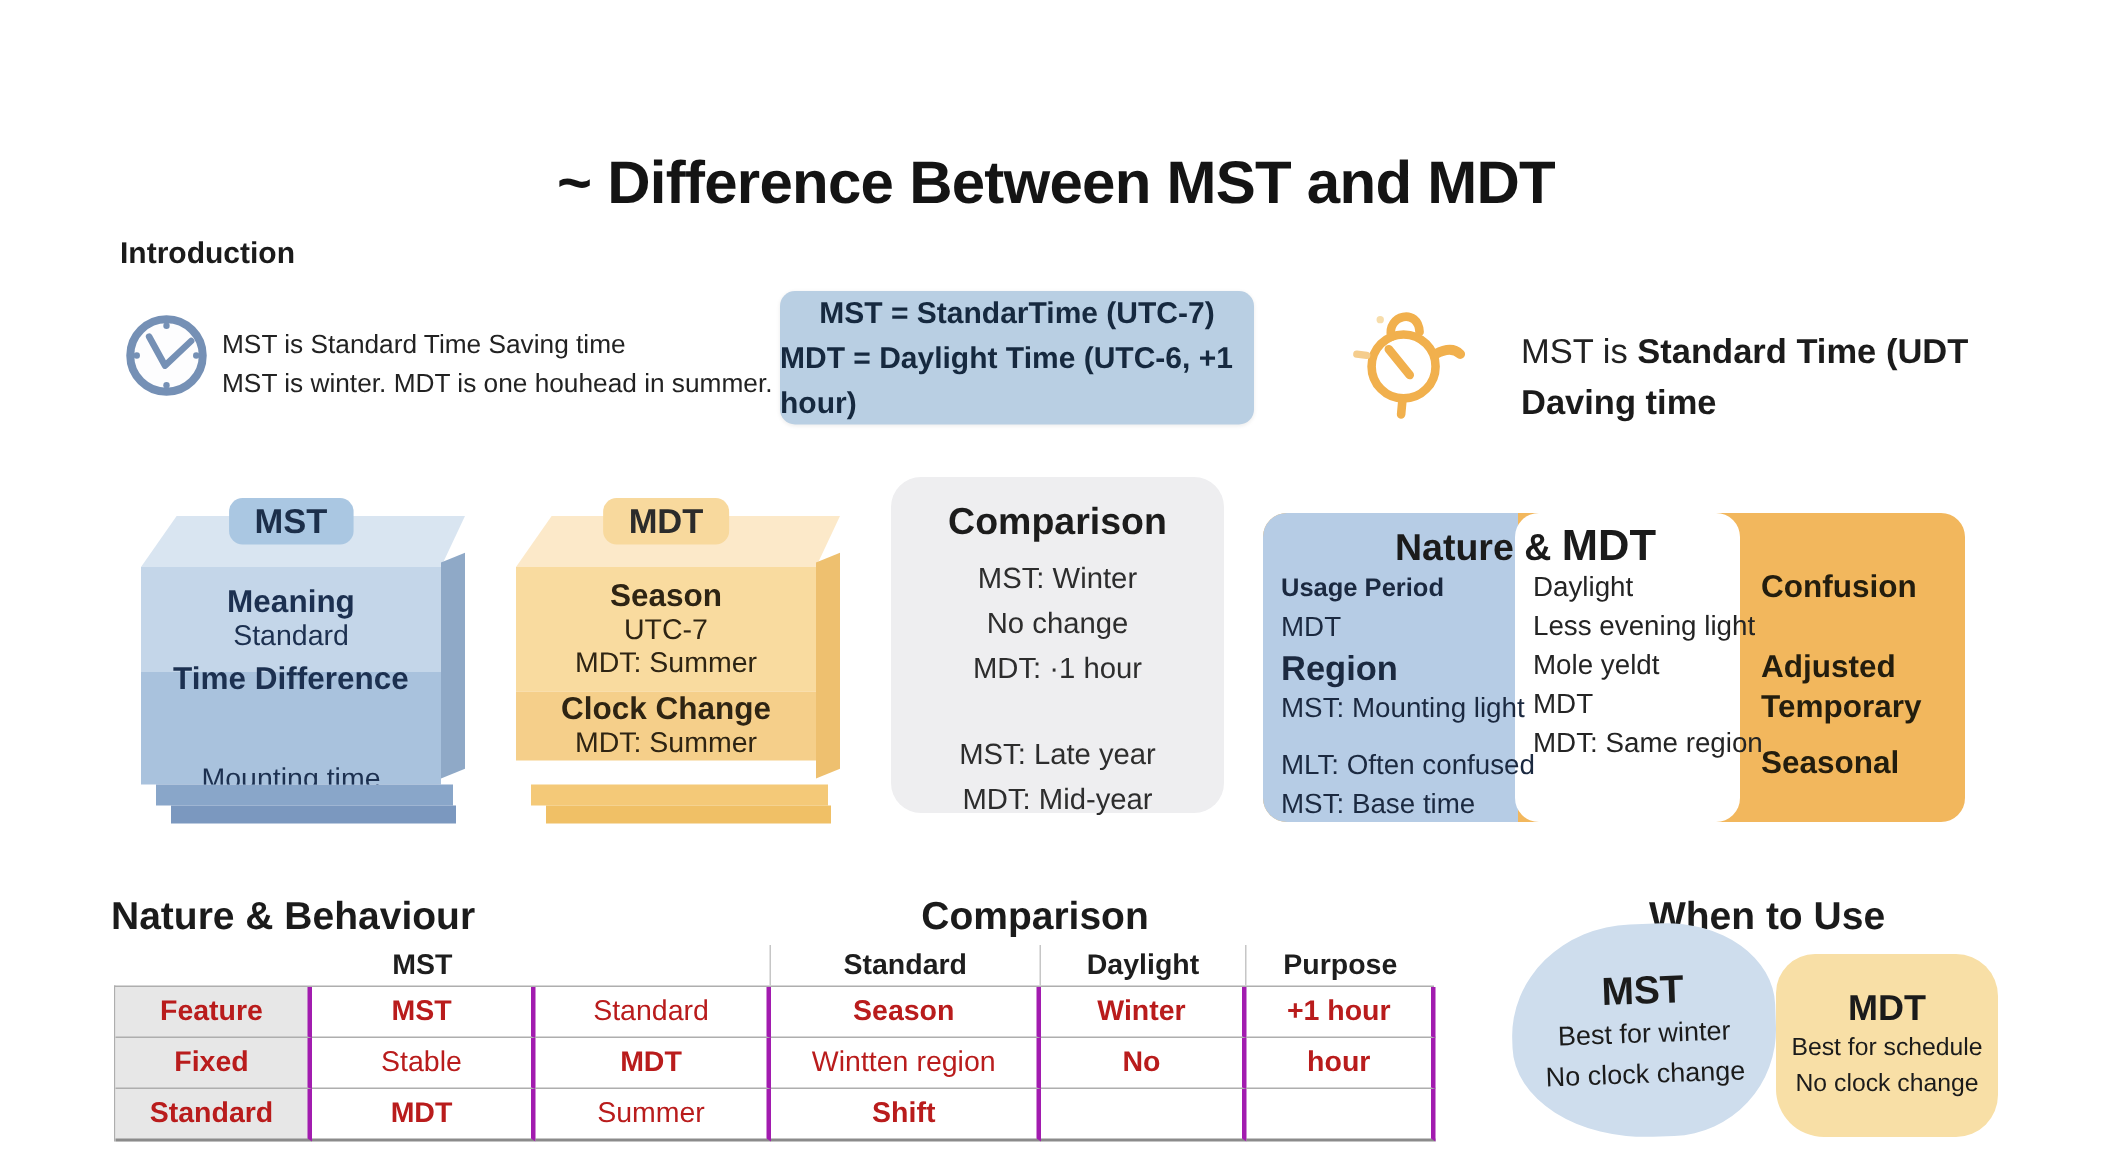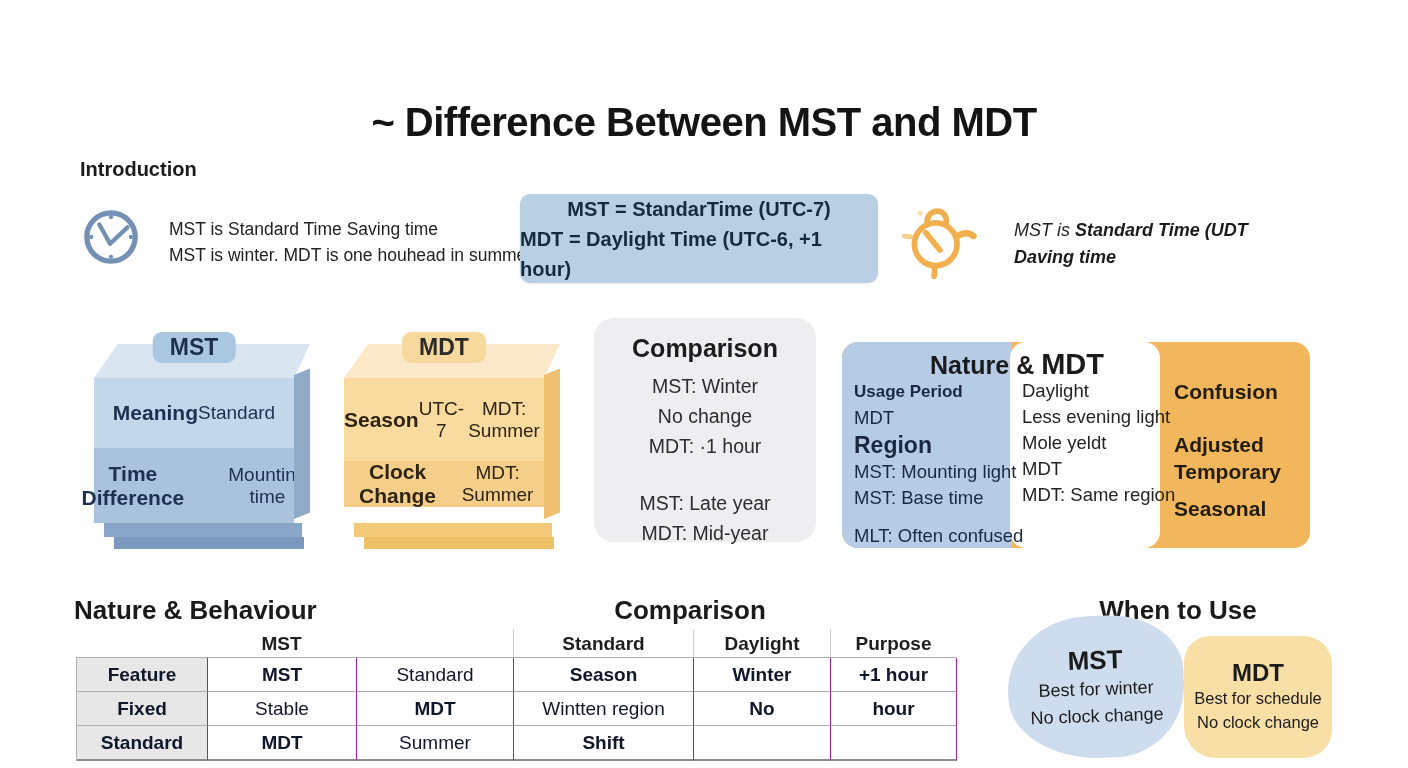--- a/index.html
+++ b/index.html
@@ -4,38 +4,38 @@
 <style>
   html,body{margin:0;padding:0;background:#fff;}
   #canvas{position:relative;width:1408px;height:768px;background:#ffffff;overflow:hidden;
           font-family:"Liberation Sans",sans-serif;color:#1a1a1a;margin-top:46px;}
 
   .main-title{position:absolute;top:54px;left:0;width:100%;text-align:center;
               font-size:40px;font-weight:700;letter-spacing:-0.5px;color:#141414;}
 
   .intro-heading{position:absolute;top:112px;left:80px;font-size:20px;font-weight:700;color:#1b1b1b;}
   .intro-clock{position:absolute;top:162px;left:82px;width:58px;height:58px;}
-  .intro-text{position:absolute;top:171px;left:169px;font-size:17.5px;line-height:1.48;color:#222;}
-  .intro-box{position:absolute;top:148px;left:520px;width:358px;height:89px;background:#b9cfe3;
+  .intro-text{position:absolute;top:171px;left:148px;font-size:17.5px;line-height:1.48;color:#222;}
+  .intro-box{position:absolute;top:148px;left:520px;width:316px;height:89px;background:#b9cfe3;
              border-radius:10px;display:flex;flex-direction:column;justify-content:center;align-items:center;
              font-size:20px;font-weight:600;color:#16293f;line-height:1.5;box-shadow:0 1px 3px rgba(0,0,0,.08);}
   .intro-alarm{position:absolute;top:153px;left:898px;width:82px;height:84px;}
-  .intro-right{position:absolute;top:171px;left:1014px;font-size:18px;line-height:1.48;color:#222;font-style:italic;}
+  .intro-right{position:absolute;top:171px;left:1014px;font-size:23px;line-height:1.48;color:#222;}
   .intro-right .bold{font-weight:700;color:#1b1b1b;}
 
   
   .stack-card{position:absolute;width:216px;height:218px;}
   .stack-tab{position:absolute;top:2px;left:100px;transform:translateX(-50%);z-index:3;
              border-radius:9px;padding:2px 17px;font-size:23px;font-weight:700;}
   .stack-top{position:absolute;top:14px;left:0;width:216px;height:34px;
              clip-path:polygon(11% 0,100% 0,92.6% 100%,0 100%);}
   .stack-front{position:absolute;top:48px;left:0;width:200px;}
   .stack-side{position:absolute;left:200px;top:45px;width:16px;height:144px;
               transform:skewY(-22deg);transform-origin:0 0;}
-  .sec{display:flex;flex-direction:row;justify-content:center;align-items:center;text-align:center;}
+  .sec{display:flex;flex-direction:column;justify-content:center;align-items:center;text-align:center;}
   .sec-title{font-weight:700;font-size:21px;}
   .sec-line{font-size:19px;}
   .strip1{position:absolute;top:193px;left:10px;width:198px;height:14px;}
   .strip2{position:absolute;top:207px;left:20px;width:190px;height:12px;}
 
   #mst-card{left:94px;top:284px;}
   #mst-card .stack-tab{background:#aac7e2;color:#1c2f4a;}
   #mst-card .stack-top{background:#d9e5f1;}
   #mst-card .sec1{height:70px;background:#c4d6e9;}
   #mst-card .sec2{height:75px;background:#a9c2dd;gap:44px;}
@@ -83,21 +83,21 @@
   #comparison-heading{left:540px;width:300px;text-align:center;}
   #when-heading{left:1028px;width:300px;text-align:center;}
 
   .tbl{position:absolute;left:76px;top:584px;width:880px;}
   .tbl-hrow,.tbl-row{display:grid;grid-template-columns:131px 149px 157px 180px 137px 126px;}
   .tbl-hrow{height:27px;}
   .hc{display:flex;align-items:center;justify-content:center;font-size:19px;font-weight:700;color:#1e1e1e;}
   .hc.vline{border-left:1px solid #c6c6c6;}
   .tbl-body{border-top:1px solid #aeaeae;border-left:1px solid #aeaeae;}
   .tc{height:33px;display:flex;align-items:center;justify-content:center;font-size:19px;font-weight:500;
-      color:#0f172a;border-right:1px solid #a21caf;border-bottom:1px solid #aeaeae;}
+      color:#b91c1c;border-right:3px solid #a21caf;border-bottom:1px solid #aeaeae;}
   .tbl-row:last-child .tc{border-bottom:2px solid #8b8b8b;}
   .tc.label{background:#e7e7e7;font-weight:600;}
   .tc.b{font-weight:700;}
 
   .when-mst{position:absolute;left:1008px;top:570px;width:176px;height:142px;background:#cedded;
             border-radius:46% 42% 40% 52% / 52% 40% 50% 44%;transform:rotate(-2deg);
             display:flex;flex-direction:column;justify-content:center;align-items:center;text-align:center;color:#1b1b1b;}
   .when-mdt{position:absolute;left:1184px;top:590px;width:148px;height:122px;background:#f8dfa6;
             border-radius:26px 28px 28px 32px;
             display:flex;flex-direction:column;justify-content:center;align-items:center;text-align:center;color:#1b1b1b;}
@@ -205,22 +205,22 @@
     <div class="nat-blue"></div>
     <div class="nat-white"></div>
     <div class="nat-title">
       <span class="t1">Nature &amp; </span><span class="t2">MDT</span>
     </div>
     <div class="nat-col nat-left">
       <div class="nl-bold">Usage Period</div>
       <div class="nl">MDT</div>
       <div class="nl-big">Region</div>
       <div class="nl">MST: Mounting light</div>
+      <div class="nl gap-top">MLT: Often confused</div>
       <div class="nl">MST: Base time</div>
-      <div class="nl gap-top">MLT: Often confused</div>
     </div>
     <div class="nat-col nat-mid">
       <div class="nl">Daylight</div>
       <div class="nl">Less evening light</div>
       <div class="nl">Mole yeldt</div>
       <div class="nl">MDT</div>
       <div class="nl">MDT: Same region</div>
     </div>
     <div class="nat-col nat-right">
       <div class="nl-bold">Confusion</div>

